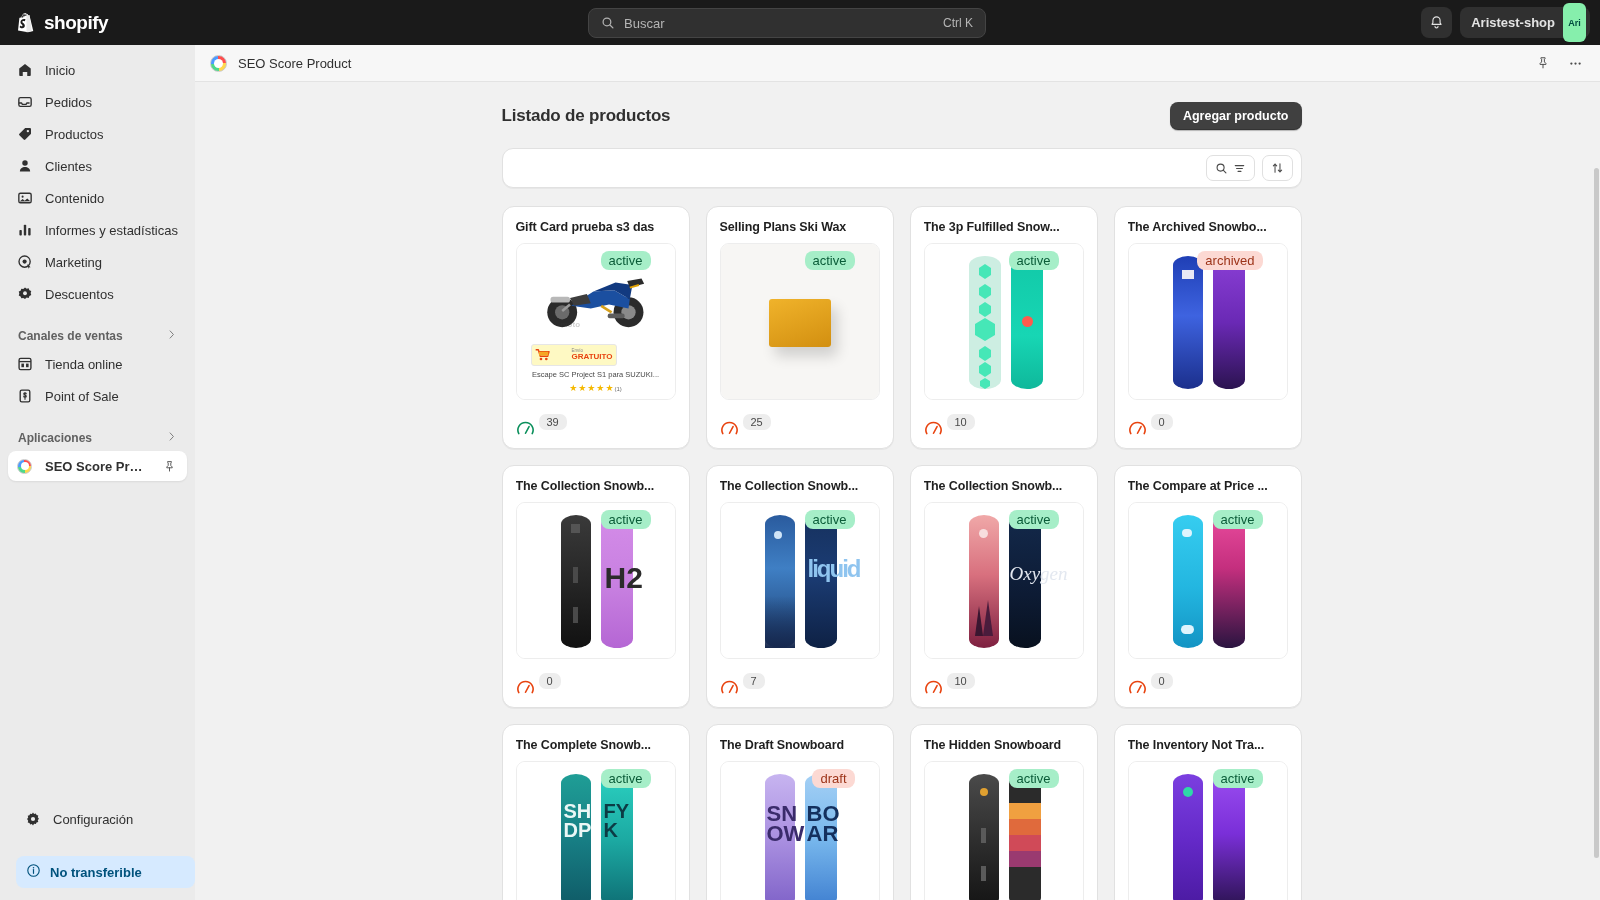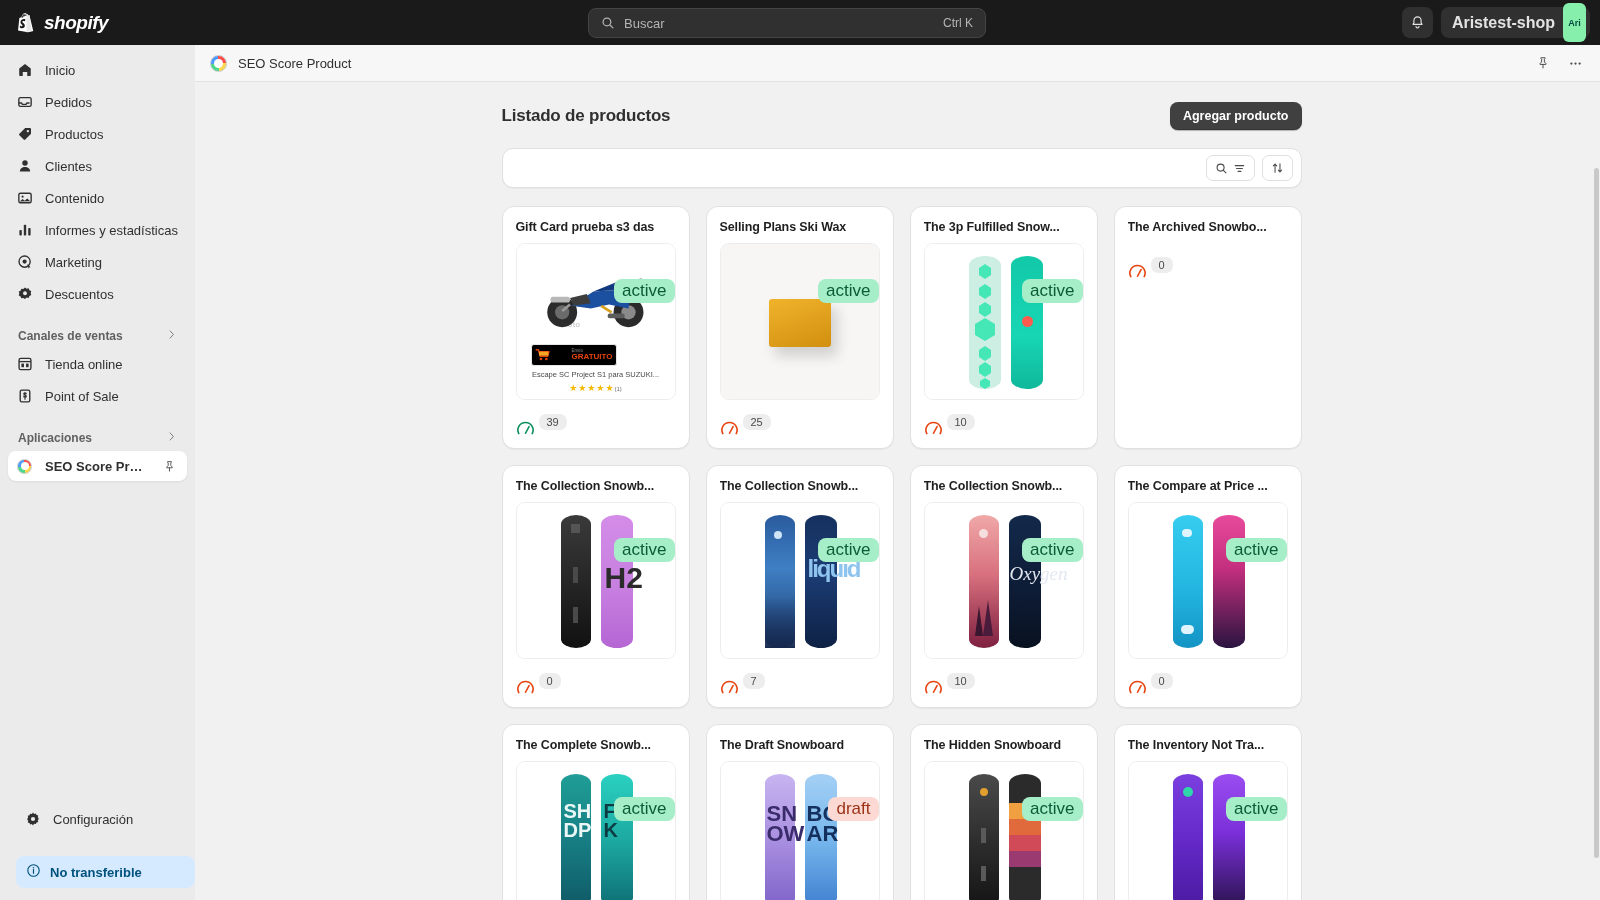--- a/index.html
+++ b/index.html
@@ -13,41 +13,41 @@
 
   
   #topbar {
     position: absolute; top: 0; left: 0; width: 1600px; height: 45px;
     background: #1a1a1a;
     display: flex; align-items: center;
   }
   #brand { display: flex; align-items: center; gap: 7px; margin-left: 16px; }
   #brand .bagicon { width: 21px; height: 21px; }
   #brand .wordmark {
-    color: #fff; font-size: 19px; font-weight: 700; font-style: italic;
+    color: #fff; font-size: 19px; font-weight: 700; 
     letter-spacing: -0.5px;
   }
   #searchwrap {
     position: absolute; left: 588px; top: 8px; width: 398px; height: 30px;
     background: #303030; border: 1px solid #444; border-radius: 8px;
     display: flex; align-items: center; padding: 0 12px;
   }
   #searchwrap .sicon { width: 14px; height: 14px; flex: 0 0 auto; opacity: .85; }
   #searchwrap .sph { color: #b5b5b5; font-size: 13px; margin-left: 9px; flex: 1; }
   #searchwrap .skbd { color: #b5b5b5; font-size: 12px; }
   #topright { position: absolute; right: 10px; top: 7px; display: flex; align-items: center; gap: 8px; }
   #bellbtn {
     width: 31px; height: 31px; border-radius: 8px; background: #303030;
     display: flex; align-items: center; justify-content: center;
   }
   #acct {
     height: 31px; background: #303030; border-radius: 8px;
     display: flex; align-items: center; gap: 8px; padding: 0 4px 0 11px;
   }
-  #acct .name { color: #e3e3e3; font-size: 16px; font-weight: 600; }
+  #acct .name { color: #e3e3e3; font-size: 13px; font-weight: 600; }
   #acct .av {
     width: 23px; height: 39px; border-radius: 6px; background: #86efac;
     color: #004c3f; font-size: 9px; font-weight: 700;
     display: flex; align-items: center; justify-content: center;
   }
 
   
   #sidebar {
     position: absolute; top: 45px; left: 0; width: 195px; height: 855px;
     background: #ebebeb;
@@ -137,22 +137,22 @@
   .cardtitle {
     font-size: 12.5px; font-weight: 700; color: #1f1f1f;
     white-space: nowrap; overflow: hidden; text-overflow: ellipsis;
     margin-bottom: 9px; letter-spacing: -.1px;
   }
   .imgbox {
     position: relative; border: 1px solid #ededed; border-radius: 9px;
     height: 157px; overflow: hidden; background: #fff;
   }
   .badge {
-    position: absolute; top: 7px; right: 0; z-index: 4;
-    font-size: 17px; font-weight: 500; border-radius: 8px; padding: 2px 8px; margin-top: 28px;
+    position: absolute; top: 7px; right: 24px; z-index: 4;
+    font-size: 13px; font-weight: 500; border-radius: 8px; padding: 2px 8px;
   }
   .badge.active { background: #a6eec8; color: #0a5c38; }
   .badge.archived, .badge.draft { background: #fcd9d3; color: #9c3318; }
 
   .scorerow { display: flex; align-items: flex-end; gap: 4px; margin-top: 12px; height: 26px; }
   .scorepill {
     background: #ededed; color: #4a4a4a; font-size: 11px;
     border-radius: 7px; padding: 2px 8px; position: relative; top: -8px; order: 2;
   }
   .gauge { order: 1; width: 19px; height: 19px; }
@@ -429,21 +429,21 @@
                 <path d="M60 50 L86 44 L92 58 L66 62z" fill="#3d3d3d"></path>
                 <rect x="30" y="48" width="30" height="9" rx="4" fill="#b8b8b8"></rect>
                 <path d="M148 24 L170 20 L174 28 L152 34z" fill="#2b2b2b"></path>
                 <path d="M152 34 l14 -4" stroke="#e0a000" stroke-width="3"></path>
                 <path d="M108 62 l16 10" stroke="#d6a01a" stroke-width="4"></path>
                 <path d="M60 60 l-12 10" stroke="#9a9a9a" stroke-width="4"></path>
                 <rect x="118" y="74" width="26" height="7" rx="3" fill="#5c5c5c"></rect>
               </svg>
             </div>
             <div style="position:absolute;left:44px;top:76px;font-size:8px;font-weight:700;color:#3a3a3a;opacity:.25;">moto</div>
-            <div style="position:absolute;left:14px;top:100px;width:86px;height:22px;border:1px solid #e6e6e6;border-radius:3px;background:#000000;display:flex;align-items:center;padding:0 3px;gap:21px;">
+            <div style="position:absolute;left:14px;top:100px;width:86px;height:22px;border:1px solid #e6e6e6;border-radius:3px;background:#fef9c3;display:flex;align-items:center;padding:0 3px;gap:21px;">
               <svg width="18" height="14" viewBox="0 0 24 20">
                 <path d="M1 2h4l3 10h11l2-7H6" fill="none" stroke="#e8430f" stroke-width="2.2" stroke-linejoin="round"></path>
                 <rect x="6" y="5" width="14" height="6" fill="#f5a623"></rect>
                 <circle cx="9" cy="16" r="2" fill="#e8430f"></circle>
                   <circle cx="17" cy="16" r="2" fill="#e8430f"></circle>
               </svg>
               <span style="display:flex;flex-direction:column;line-height:1;">
                 <span style="font-size:4.5px;color:#888;">Envío</span>
                 <span style="font-size:8px;font-weight:700;color:#e8430f;">GRATUITO</span>
               </span>
@@ -507,20 +507,29 @@
           <svg class="gauge" viewBox="0 0 24 24">
             <path d="M3.5 18.5a9.6 9.6 0 1 1 17 0" fill="none" stroke="#e8430f" stroke-width="2" stroke-linecap="round"></path>
             <path d="M12 18 L16.5 9.5" stroke="#e8430f" stroke-width="2" stroke-linecap="round"></path>
           </svg>
           <span class="scorepill">10</span>
         </div>
       </div>
 
       <div class="card">
         <div class="cardtitle">The Archived Snowbo...</div>
+        <div class="imgbox">
+          <span class="badge archived">archived</span>
+          <div style="position:absolute;inset:0;background:#fff;">
+            <div class="board" style="left:44px;top:12px;width:30px;height:133px;background:linear-gradient(180deg,#1f3fb5,#3e63e0 45%,#1b2f8c);">
+              <span style="position:absolute;left:9px;top:14px;width:12px;height:9px;background:#e8e8f5;display:block;"></span>
+            </div>
+            <div class="board" style="left:84px;top:12px;width:32px;height:133px;background:linear-gradient(180deg,#8b3fd6,#6a29b5 50%,#2b1350);"></div>
+          </div>
+        </div>
         <div class="scorerow">
           <svg class="gauge" viewBox="0 0 24 24">
             <path d="M3.5 18.5a9.6 9.6 0 1 1 17 0" fill="none" stroke="#e8430f" stroke-width="2" stroke-linecap="round"></path>
             <path d="M12 18 L16.5 9.5" stroke="#e8430f" stroke-width="2" stroke-linecap="round"></path>
           </svg>
           <span class="scorepill">0</span>
         </div>
       </div>
 
       <div class="card">

